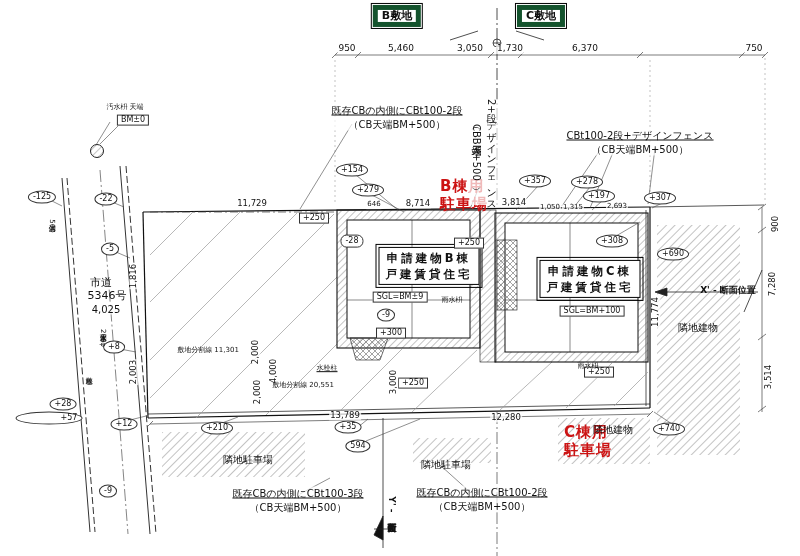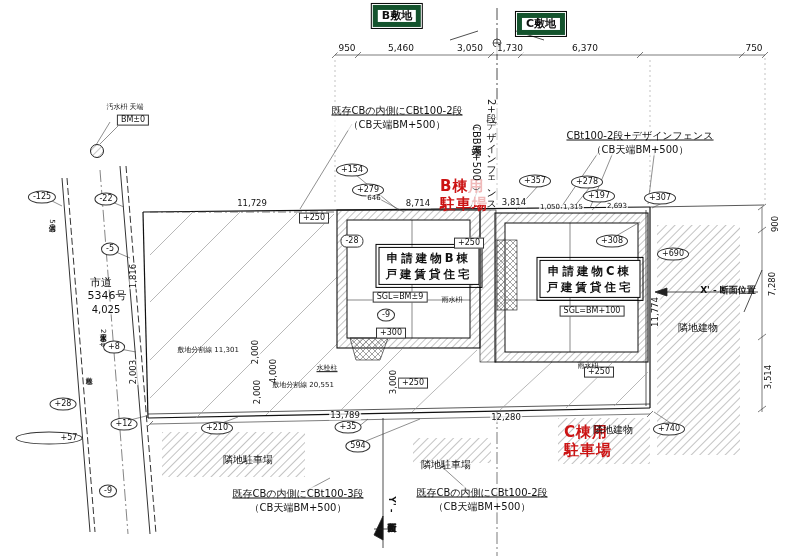--- a/index.html
+++ b/index.html
@@ -166,21 +166,21 @@
       <path d="M50 200 L62 206"></path>
         <path d="M112 202 L124 207"></path>
       <path d="M300 494 L330 478"></path>
         <path d="M470 492 L440 465"></path>
     </g>
   </svg>
 
   <div id="labels">
 
     <div class="lab axisbox" style="left:397px;top:16px;">B敷地</div>
-    <div class="lab axisbox" style="left:541px;top:24px;">C敷地</div>
+    <div class="lab axisbox" style="left:541px;top:16px;">C敷地</div>
 
     <div class="lab bldg" style="left:408px;top:266px;margin-left:21px;">
       <div>申請建物B棟</div>
       <div>戸建賃貸住宅</div>
     </div>
     <div class="lab bldg" style="left:590px;top:279px;">
       <div>申請建物C棟</div>
       <div>戸建賃貸住宅</div>
     </div>
 
@@ -190,21 +190,21 @@
     </div>
     <div class="lab red" style="left:588px;top:441px;">
       <div>C棟用</div>
       <div>駐車場</div>
     </div>
   <div class="lab oval" style="left: 42px; top: 197px;">-125</div>
       <div class="lab oval" style="left: 106px; top: 199px;">-22</div>
       <div class="lab oval" style="left: 110px; top: 249px;">-5</div>
       <div class="lab oval" style="left: 114px; top: 347px;">+8</div>
       <div class="lab oval" style="left: 63px; top: 404px;">+28</div>
-      <div class="lab oval" style="left: 49px; top: 438px; padding-left: 44px;">+57</div>
+      <div class="lab oval" style="left: 49px; top: 418px; padding-left: 44px;">+57</div>
       <div class="lab oval" style="left: 124px; top: 424px;">+12</div>
       <div class="lab oval" style="left: 108px; top: 491px;">-9</div>
       <div class="lab oval" style="left: 217px; top: 428px;">+210</div>
       <div class="lab oval" style="left: 348px; top: 427px;">+35</div>
       <div class="lab oval" style="left: 358px; top: 446px;">594</div>
       <div class="lab oval" style="left: 352px; top: 170px;">+154</div>
       <div class="lab oval" style="left: 368px; top: 190px;">+279</div>
       <div class="lab oval" style="left: 352px; top: 241px; border-radius: 6px;">-28</div>
       <div class="lab oval" style="left: 386px; top: 315px;">-9</div>
       <div class="lab oval" style="left: 535px; top: 181px;">+357</div>
@@ -222,21 +222,21 @@
       <div class="lab boxbl" style="left: 599px; top: 372px;">+250</div>
       <div class="lab boxbl" style="left: 400px; top: 297px;">SGL=BM±9</div>
       <div class="lab boxbl" style="left: 592px; top: 311px;">SGL=BM+100</div>
       <div class="lab dim s9" style="left: 347px; top: 49px;">950</div>
       <div class="lab dim s9" style="left: 401px; top: 49px;">5,460</div>
       <div class="lab dim s9" style="left: 470px; top: 49px;">3,050</div>
       <div class="lab dim s9" style="left: 510px; top: 49px;">1,730</div>
       <div class="lab dim s9" style="left: 585px; top: 49px;">6,370</div>
       <div class="lab dim s9" style="left: 754px; top: 49px;">750</div>
       <div class="lab dim" style="left: 252px; top: 204px;">11,729</div>
-      <div class="lab dim s7" style="left: 374px; top: 199px;">646</div>
+      <div class="lab dim s7" style="left: 374px; top: 205px;">646</div>
       <div class="lab dim" style="left: 418px; top: 204px;">8,714</div>
       <div class="lab dim" style="left: 514px; top: 203px;">3,814</div>
       <div class="lab dim s7" style="left: 550px; top: 208px;">1,050</div>
       <div class="lab dim s7" style="left: 573px; top: 208px;">1,315</div>
       <div class="lab dim s7" style="left: 617px; top: 207px;">2,693</div>
       <div class="lab dim" style="left: 345px; top: 416px;">13,789</div>
       <div class="lab dim" style="left: 506px; top: 418px;">12,280</div>
       <div class="lab dim rot90" style="left: 776px; top: 224px;">900</div>
       <div class="lab dim rot90" style="left: 773px; top: 284px;">7,280</div>
       <div class="lab dim rot90" style="left: 769px; top: 377px;">3,514</div>

